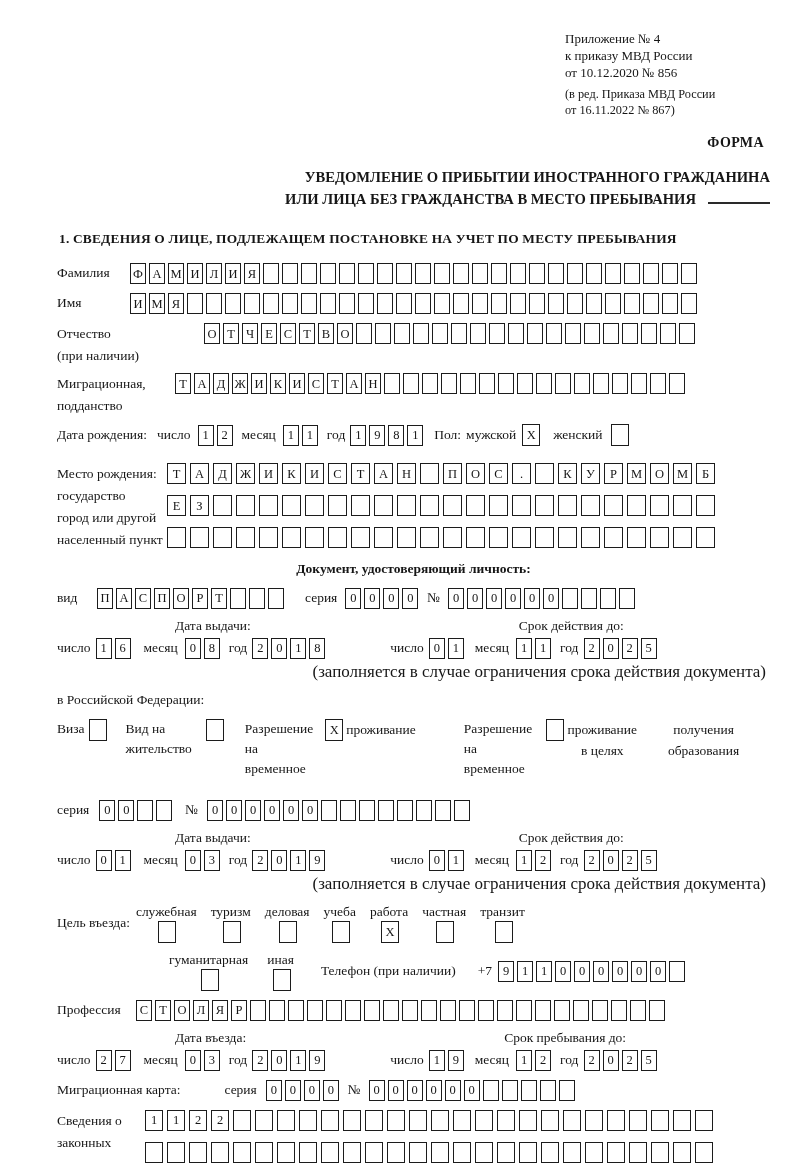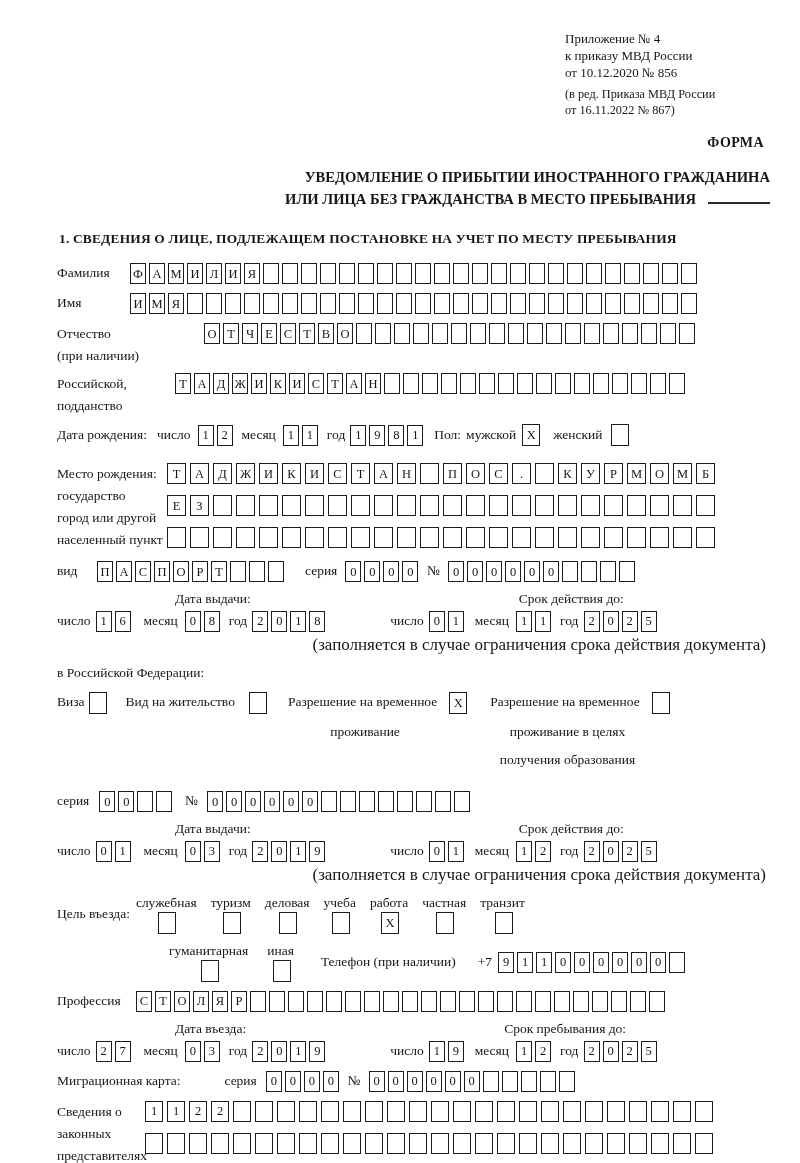--- a/index.html
+++ b/index.html
@@ -31,21 +31,21 @@
   .wide .cell{width:17px;margin-right:4px;}
   .mid  .cell{width:16px;margin-right:4px;}
   .box .cell{width:16px;height:20px;}
   .stack{display:flex;flex-direction:column;}
   .stack .cells{margin-bottom:11px;}
   .doc-head{text-align:center;font-weight:bold;margin:2px 0 10px 0;}
   .dates-head{display:flex;margin-bottom:3px;}
   .note{font-size:17px;text-align:right;margin:-2px 4px 10px 0;}
   .intro{margin-bottom:10px;}
   .cbrow{display:flex;align-items:flex-start;margin-bottom:21px;}
-  .cbgroup{display:flex;flex-direction:column;gap:7px;}
+  .cbgroup{display:flex;flex-direction:row;}
   .cbline{display:flex;align-items:flex-start;}
   .cbtext{line-height:20px;}
   .cbcenter{text-align:center;line-height:21px;}
   .opt{display:inline-flex;align-items:center;flex-direction:column;}
   .opt .olabel{margin-right:5px;}
 </style>
 </head>
 <body>
 
 <div class="page">
@@ -170,21 +170,21 @@
         <span class="cell"></span>
         <span class="cell"></span>
         <span class="cell"></span>
         <span class="cell"></span>
         <span class="cell"></span>
       </span>
   </div>
 
   <div class="frow top" style="margin-bottom:7px;">
     <span class="lbl2" style="width:118px">
-      <span style="display:block">Российской,</span>
+      <span style="display:block">Миграционная,</span>
       <span style="display:block">подданство</span>
     </span>
     <span class="cells">
         <span class="cell">Т</span>
         <span class="cell">А</span>
         <span class="cell">Д</span>
         <span class="cell">Ж</span>
         <span class="cell">И</span>
         <span class="cell">К</span>
         <span class="cell">И</span>
@@ -323,20 +323,21 @@
           <span class="cell"></span>
           <span class="cell"></span>
           <span class="cell"></span>
           <span class="cell"></span>
           <span class="cell"></span>
           <span class="cell"></span>
         </span>
     </span>
   </div>
 
+  <div class="doc-head">Документ, удостоверяющий личность:</div>
 
   <div class="frow">
     <span class="lbl" style="width:40px">вид</span>
     <span class="cells">
         <span class="cell">П</span>
         <span class="cell">А</span>
         <span class="cell">С</span>
         <span class="cell">П</span>
         <span class="cell">О</span>
         <span class="cell">Р</span>

